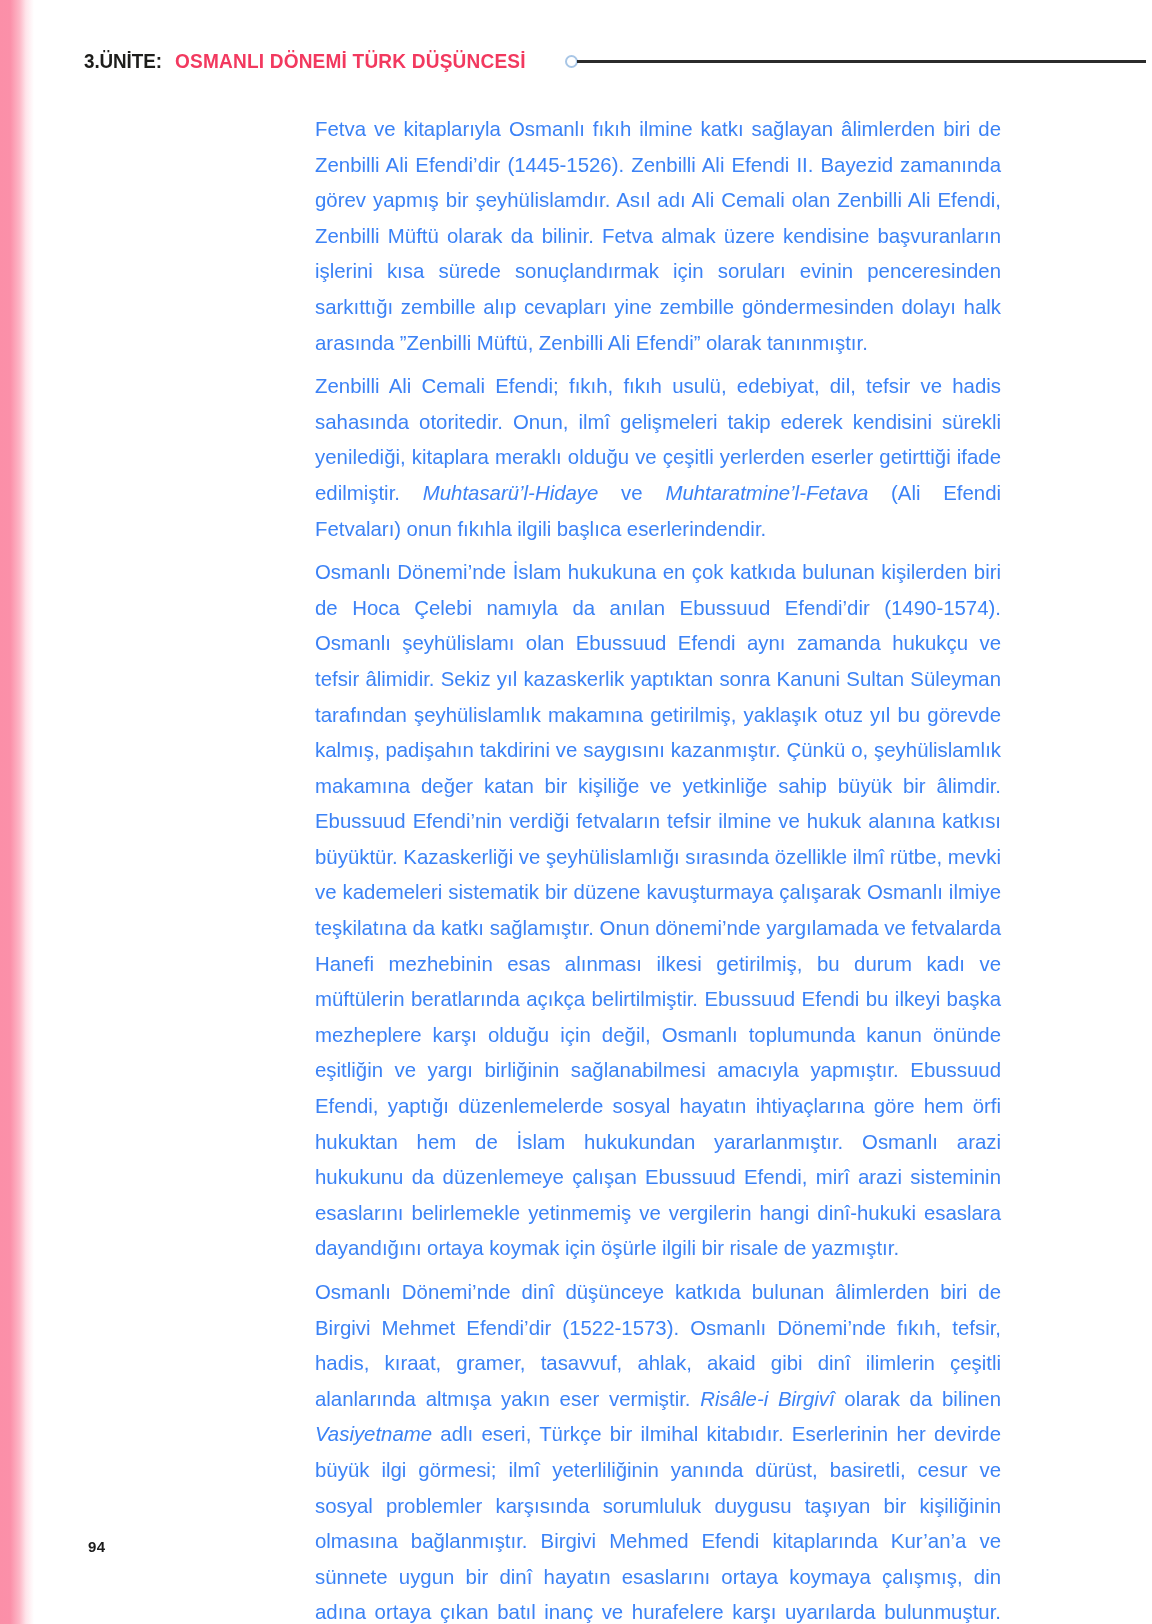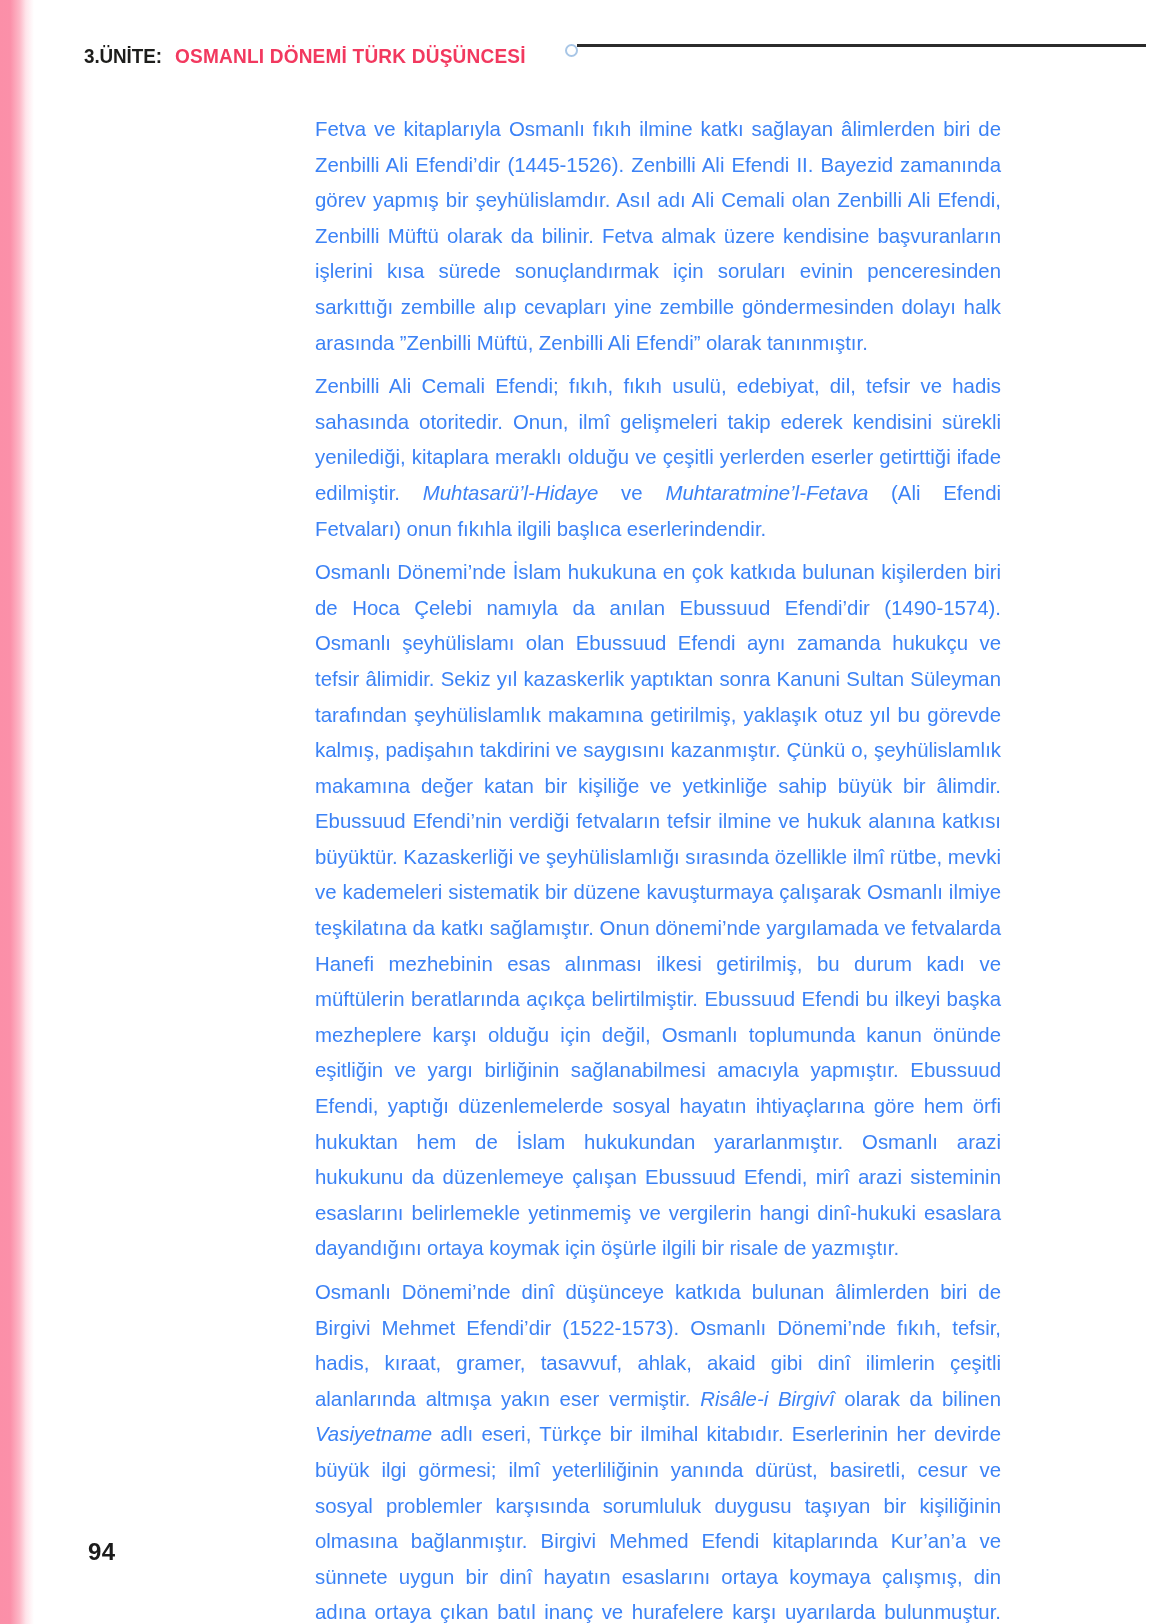--- a/index.html
+++ b/index.html
@@ -34,20 +34,21 @@
   }
 
   
   .page-header {
     position: absolute;
     left: 84px;
     top: 44px;
     right: 6px;
     height: 34px;
     display: flex;
+    align-items: center;
   }
   .hdr-unit {
     font-family: "Liberation Sans Narrow", "Liberation Sans", sans-serif;
     font-weight: 700;
     font-size: 20.5px;
     letter-spacing: -0.1px;
     color: #1d1d1b;
     white-space: nowrap;
     transform: scaleX(0.92);
     transform-origin: left center;
@@ -102,21 +103,21 @@
   .para i, .para em {
     font-style: italic;
     margin-top: 44px;
   }
 
   
   .folio {
     position: absolute;
     left: 88px;
     top: 1538px;
-    font-size: 24px;
+    font-size: 15px;
     font-weight: 700;
     color: #1b1b1b;
     letter-spacing: 0.3px;
   }
 </style>
 </head>
 <body>
 
 <div class="edge-strip"></div>
 

